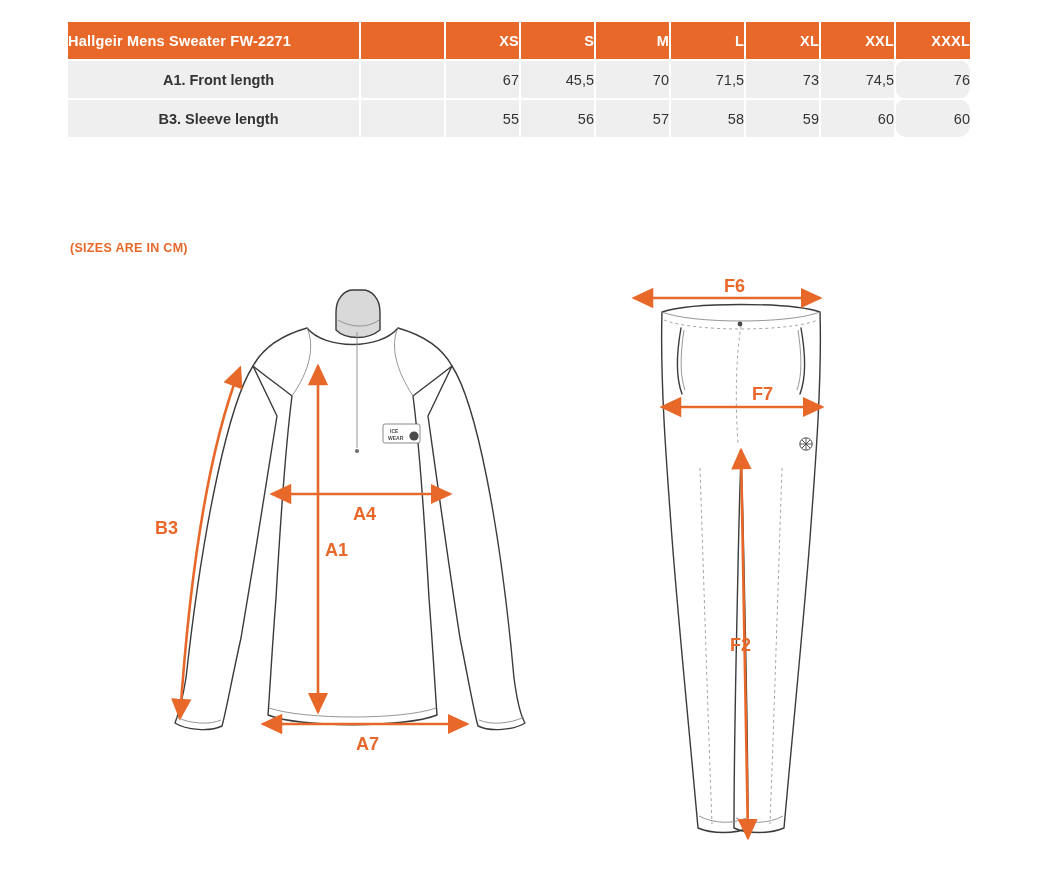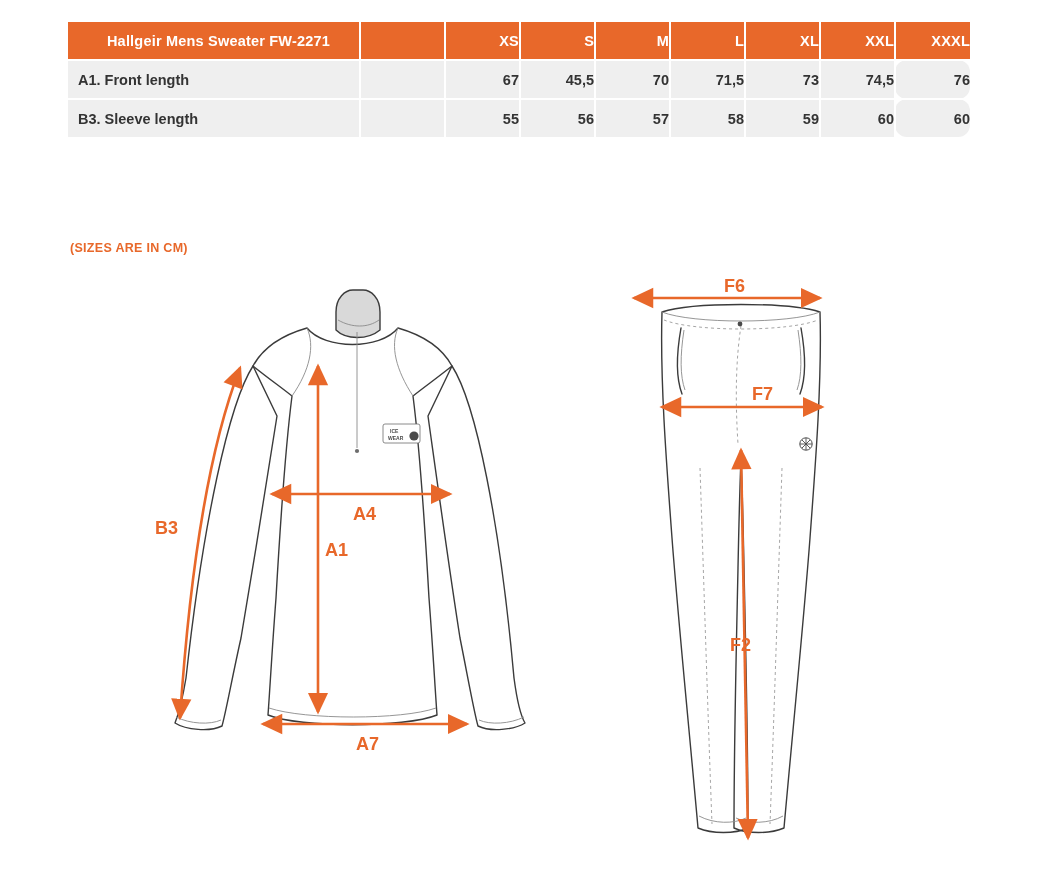--- a/index.html
+++ b/index.html
@@ -34,35 +34,35 @@
     text-align: right;
     vertical-align: middle;
   }
   .size-table thead th {
     background: #e8682a;
     color: #ffffff;
     border-right: 2px solid #ffffff;
     letter-spacing: .2px;
   }
   .size-table thead th.title-cell {
-    text-align: center;
-    padding-left: 10px;
+    text-align: left;
+    padding-left: 0;
     font-size: 14.5px;
   }
   .size-table thead th:last-child { border-right: none; }
 
   .size-table tbody td {
     background: #efefef;
     border-right: 2px solid #ffffff;
     border-top: 2px solid #ffffff;
     color: #333333;
-    font-weight: bold;
+    font-weight: normal;
   }
   .size-table tbody tr td:first-child {
-    text-align: left;
+    text-align: center;
     padding-left: 10px;
     font-weight: bold;
     font-size: 14.5px;
     margin-top: 16px;
   }
   .size-table tbody td:last-child { border-right: none; border-radius: 12px; }
 
   .col-label  { width: 292px; }
   .col-spacer { width: 85px; }
   .col-size   { width: 75px; }

